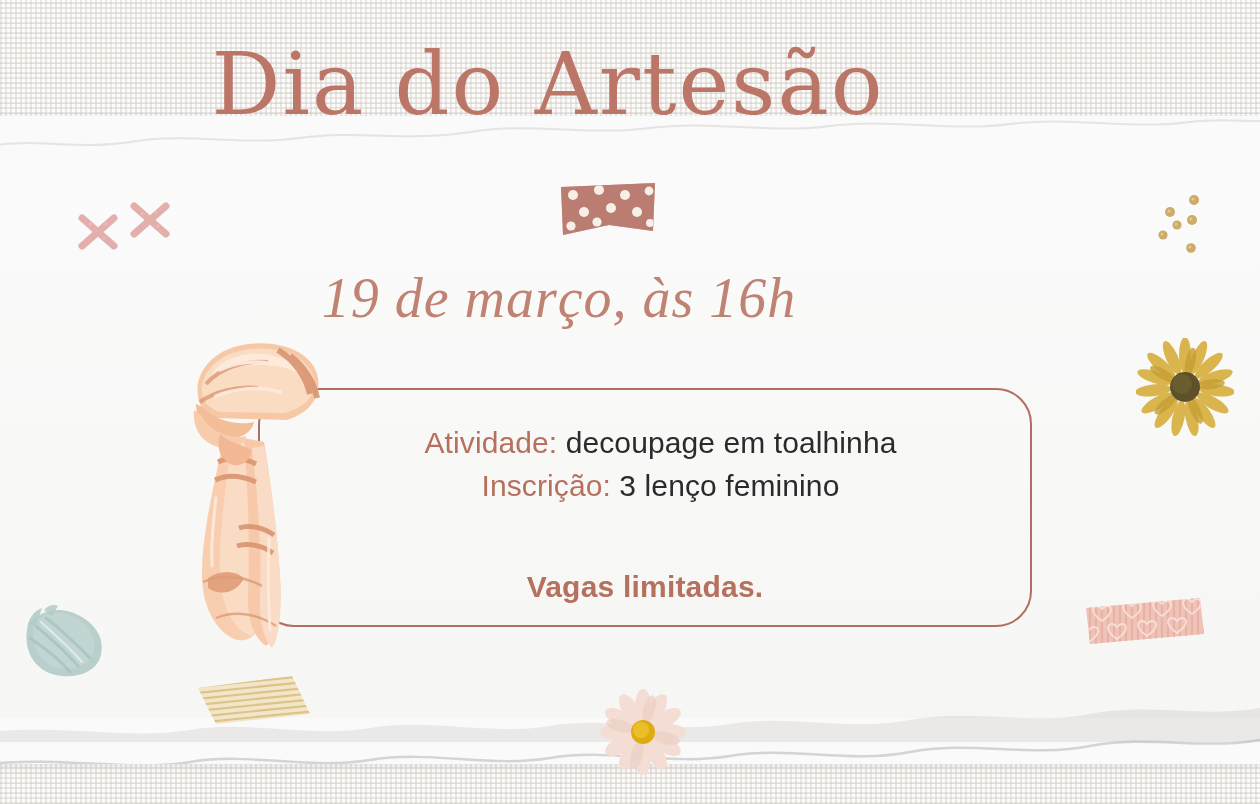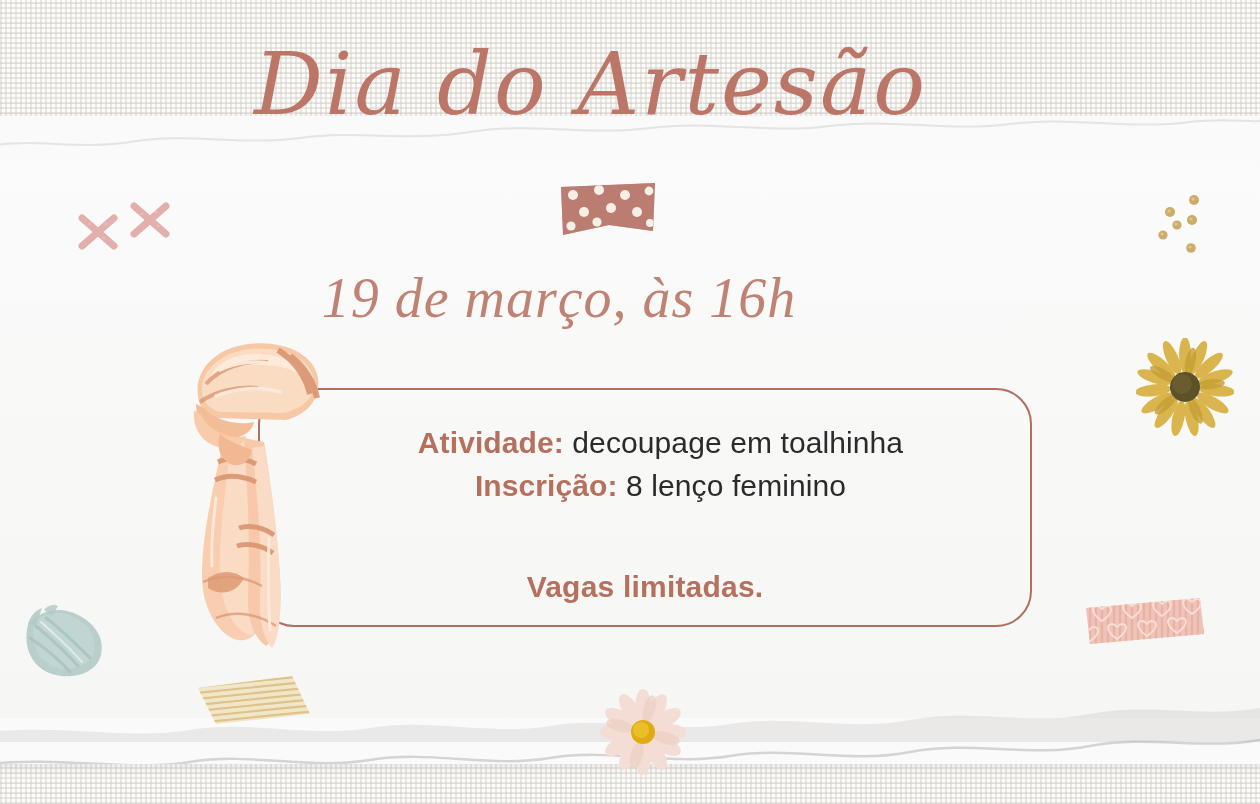--- a/index.html
+++ b/index.html
@@ -58,24 +58,23 @@
     width: 1280px;
     height: 52px;
     pointer-events: none;
   }
 
   
   .title-main {
     position: absolute;
     left: 0;
     top: 34px;
-    width: 1181px;
+    width: 1096px;
     text-align: center;
     font-family: "DejaVu Serif", serif;
-    font-style: italic;
     font-weight: 400;
     font-size: 86px;
     letter-spacing: 2px;
     color: #bb7668;
     white-space: nowrap;
     z-index: 6;
   }
 
   .title-date {
     position: absolute;
@@ -121,21 +120,21 @@
   .info-content > * { pointer-events: auto; }
 
   .info-line {
     font-size: 30px;
     line-height: 1.43;
     color: #2b2b2b;
     font-weight: 400;
     letter-spacing: 0.1px;
   }
   .info-line .lbl {
-    font-weight: 700;
+    font-weight: 400;
     color: #b5705e;
     margin-left: 31px;
   }
   .info-note {
     margin-top: 62px;
     font-size: 30px;
     font-weight: 700;
     color: #b5705e;
     letter-spacing: 0.2px;
   }
@@ -209,21 +208,21 @@
 
   <div class="title-date">19 de março, às 16h</div>
 
   <div class="info-box"></div>
 
   <div class="info-content">
     <div class="info-line">
       <span class="lbl">Atividade:</span><span> decoupage em toalhinha</span>
     </div>
     <div class="info-line">
-      <span class="lbl">Inscrição:</span><span> 8 lenço feminino</span>
+      <span class="lbl">Inscrição:</span><span> 3 lenço feminino</span>
     </div>
     <div class="info-note">Vagas limitadas.</div>
   </div>
 
   <svg class="deco tape-dots" viewBox="0 0 102 60">
     <defs>
       <filter id="grain1">
           <feTurbulence type="fractalNoise" baseFrequency="0.9" numOctaves="3" result="n"></feTurbulence>
         <feColorMatrix in="n" type="saturate" values="0"></feColorMatrix>
         <feComposite operator="in" in2="SourceGraphic"></feComposite>

